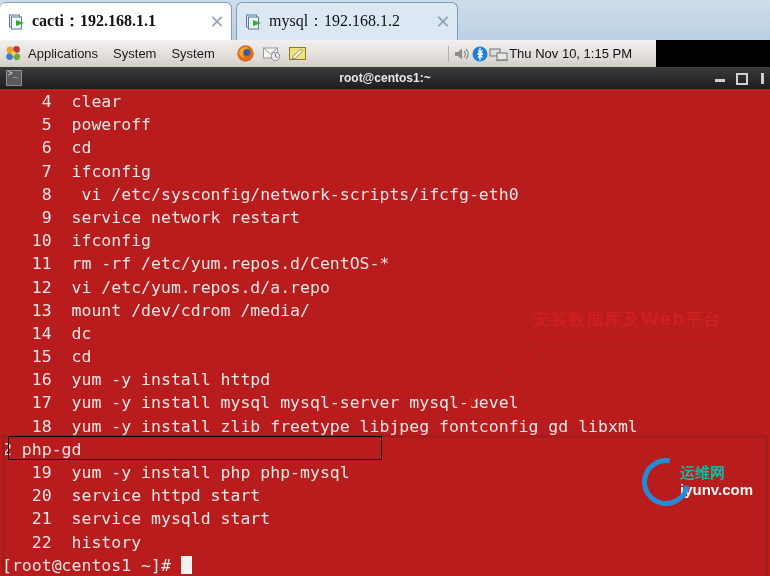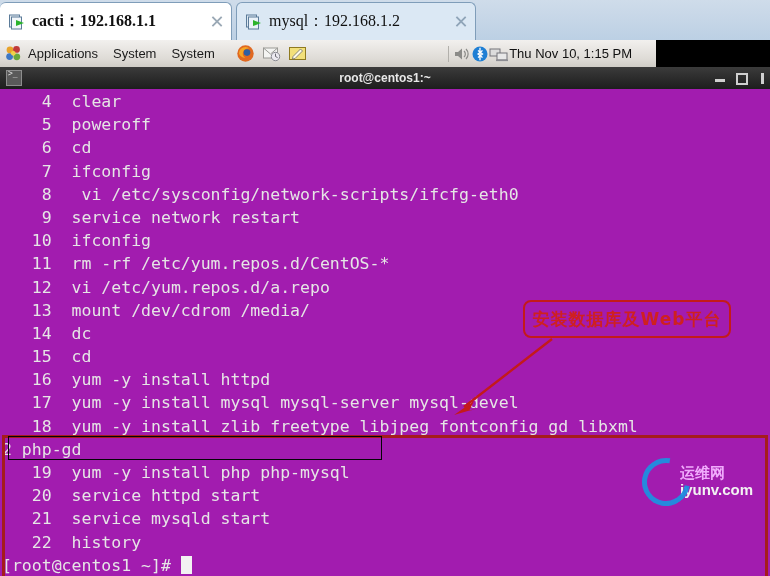--- a/index.html
+++ b/index.html
@@ -15,21 +15,21 @@
     background-image:linear-gradient(#cfdcea,#bcd0e4);
   }
   .tab{
     position:absolute;top:2px;height:38px;
     border:1px solid #7f9db9;border-bottom:none;
     border-radius:6px 6px 0 0;
     display:flex;align-items:center;box-sizing:border-box;
     padding:0 6px 0 8px;
   }
   #tab-cacti{left:0;width:232px;background:#ffffff;border-left:none;}
-  #tab-mysql{left:236px;width:240px;background:#dbe8f4;}
+  #tab-mysql{left:236px;width:222px;background:#dbe8f4;}
   .tab .tabicon{width:18px;height:18px;flex:0 0 18px;position:relative;margin-right:6px;}
   .tab .tablabel{
     font-size:16px;font-weight:bold;color:#111;white-space:nowrap;
     font-family:"Liberation Serif",serif;
     flex:1 1 auto;overflow:hidden;
   }
   #tab-mysql .tablabel{font-weight:normal;font-size:16px;}
   .tab .tabclose{
     font-size:18px;color:#8fa4b8;flex:0 0 16px;text-align:center;
     font-family:"Liberation Sans",sans-serif;line-height:1;
@@ -66,21 +66,21 @@
     font-family:"Liberation Sans",sans-serif;
   }
   #winbtns{position:absolute;right:2px;top:0;height:22px;display:flex;align-items:center;gap:10px;}
   .wb{width:11px;height:11px;position:relative;}
   .wb.min:after{content:"";position:absolute;left:0;bottom:2px;width:10px;height:3px;background:#cfcfcf;}
   .wb.max:after{content:"";position:absolute;left:0;top:0;width:8px;height:8px;border:2px solid #cfcfcf;}
   .wb.cls:after{content:"";position:absolute;left:4px;top:0;width:3px;height:11px;background:#cfcfcf;}
 
   #term{
     position:absolute;left:0;top:22px;width:770px;height:487px;
-    background:#a21caf;overflow:hidden;
+    background:#b91c1c;overflow:hidden;
     font-family:"DejaVu Sans Mono",monospace;
     font-size:16.5px;line-height:23.2px;color:#e6e6e6;
     white-space:pre;
   }
   #termlines{position:absolute;left:0;top:1px;width:770px;}
   .tline{height:23.2px;padding-left:2px;}
   #prompt{display:inline-block;}
   #cursor{display:inline-block;width:11px;height:18px;background:#f2f2f2;vertical-align:-3px;}
 
   
@@ -105,21 +105,21 @@
   #watermark{
     position:absolute;right:2px;bottom:2px;width:126px;height:46px;
     display:flex;align-items:center;
   }
   #wm-ring{
     width:38px;height:38px;border-radius:50%;
     border:5px solid #1f8fe0;border-right-color:transparent;
     transform:rotate(-35deg);flex:0 0 38px;opacity:.95;
   }
   #wm-text{margin-left:-10px;line-height:1.05;}
-  #wm-cn{color:#f0abfc;font-size:15px;font-weight:bold;font-family:"DejaVu Sans",sans-serif;}
+  #wm-cn{color:#14b8a6;font-size:15px;font-weight:bold;font-family:"DejaVu Sans",sans-serif;}
   #wm-en{color:#f2f2f2;font-size:15px;font-weight:bold;font-family:"Liberation Sans",sans-serif;text-align:center;}
 </style>
 </head>
 <body>
 
 <div id="tabstrip">
   <div class="tab" id="tab-cacti">
     <span class="tabicon">
       <svg width="18" height="18" viewBox="0 0 18 18">
         <rect x="1.5" y="2" width="10" height="12" fill="#e9eef3" stroke="#5b7b99" stroke-width="1"></rect>

